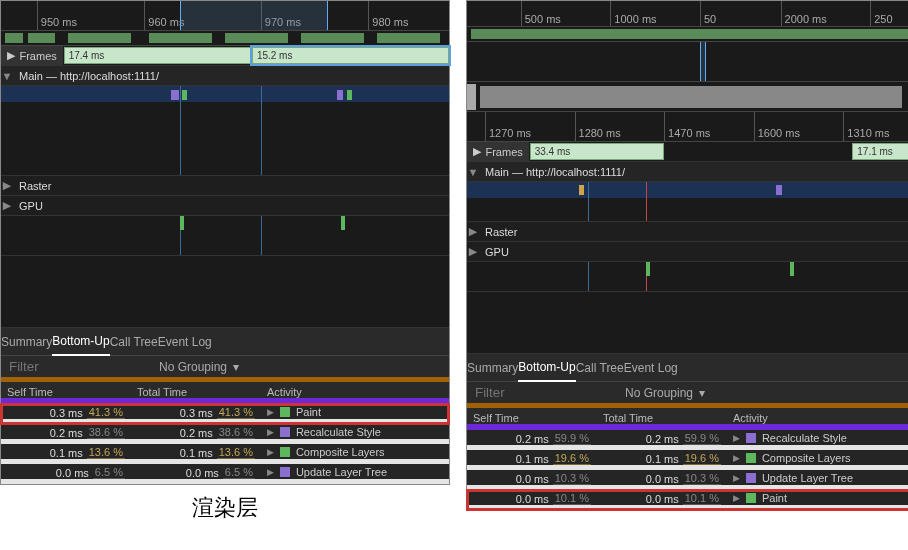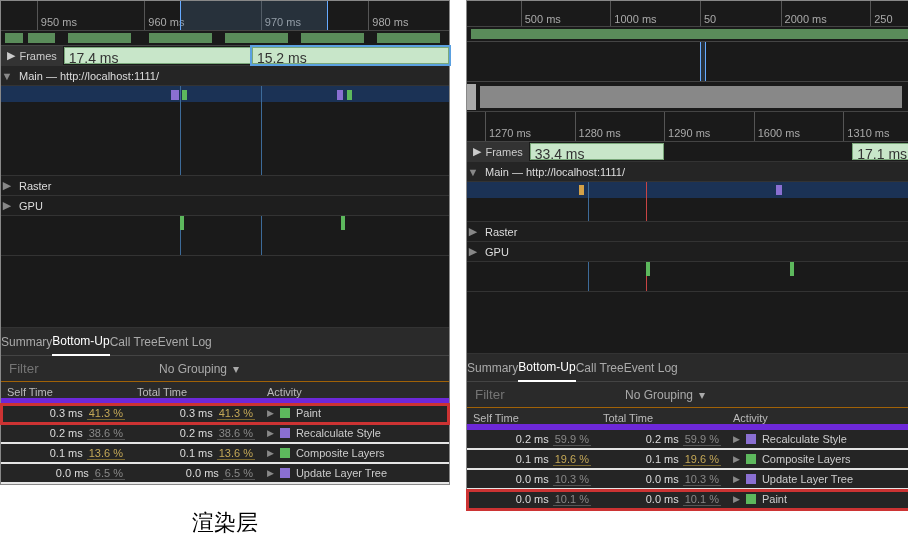--- a/index.html
+++ b/index.html
@@ -12,59 +12,59 @@
 .ticks{background:#1a1a1a;height:30px;position:relative;border-bottom:1px solid #444;overflow:hidden}
 .tick{position:absolute;top:0;height:100%;border-left:1px solid #555;font-size:11px;color:#aaa;padding-left:3px;padding-top:15px}
 .cpu-band{height:15px;background:#1a1a1a;position:relative;overflow:hidden;border-bottom:1px solid #444}
 .cpu-block{position:absolute;top:2px;bottom:2px;background:#5a8c5a}
 
 .row{display:flex;align-items:center;height:20px;border-bottom:1px solid #333;font-size:11px;background:#252525}
 .row .arrow{width:12px;text-align:center;color:#888;cursor:pointer}
 .row .label{padding:2px 6px;color:#ddd}
 .frames-lane{display:flex;height:20px;border-bottom:1px solid #333;background:#1a1a1a;position:relative}
 .frames-tag{background:#333;color:#ccc;font-size:11px;padding:2px 6px;display:flex;align-items:center;gap:4px}
-.frame-block{position:absolute;top:1px;bottom:1px;background:#c8e6c9;border:1px solid #7aa87a;color:#333;font-size:14px;padding:2px 4px}
+.frame-block{position:absolute;top:1px;bottom:1px;background:#c8e6c9;border:1px solid #7aa87a;color:#333;font-size:10px;padding:2px 4px}
 
 .flame-area{height:90px;background:#1a1a1a;position:relative;border-bottom:1px solid #333;overflow:hidden}
 .vline{position:absolute;top:0;bottom:0;width:1px;background:#3d6b99}
 .vline.red{background:#c84444}
 .bar{position:absolute;height:10px}
 .bar.purple{background:#8a6fd1}
 .bar.green{background:#5db85d}
 .bar.gold{background:#d4a147}
 .row.sub{background:#1e1e1e}
 .sub-lane{height:40px;background:#1a1a1a;position:relative;border-bottom:1px solid #333}
 
 .tabs{display:flex;background:#2a2a2a;border-bottom:1px solid #444;height:28px;align-items:center;font-size:12px}
 .tab{padding:6px 0;color:#aaa;cursor:pointer}
 .tab.active{color:#fff;border-bottom:2px solid #fff}
 
-.filter-row{display:flex;align-items:center;height:26px;background:#2a2a2a;border-bottom:1px solid #a16207;font-size:12px;color:#888}
+.filter-row{display:flex;align-items:center;height:26px;background:#2a2a2a;border-bottom:5px solid #a16207;font-size:12px;color:#888}
 .filter-input{width:150px;padding:3px 8px;color:#888;background:transparent;border:none}
 .group-select{padding:3px 8px;color:#aaa;display:flex;align-items:center;gap:6px;cursor:pointer}
 
 .thead{display:flex;background:#2a2a2a;border-bottom:6px solid #6d28d9;height:22px;font-size:11px;color:#bbb}
 .th{padding:4px 6px}
 .th.self{width:130px}
 .th.total{width:130px}
 .th.act{flex:1}
-.trow{display:flex;height:20px;font-size:11px;align-items:center;background:#252525;border-bottom:2px solid #e5e5e5}
+.trow{display:flex;height:20px;font-size:11px;align-items:flex-start;background:#252525;border-bottom:5px solid #e5e5e5}
 .trow.hl{outline:3px solid #c33;outline-offset:-2px}
 .cell{padding:2px 6px;display:flex;align-items:center;justify-content:flex-end;gap:4px}
 .cell.self{width:130px}
 .cell.total{width:130px}
 .cell.act{flex:1;justify-content:flex-start;gap:6px}
 .ms{color:#ddd}
 .pct{color:#c4a857;border-bottom:1px solid #7a6830;padding:0 2px}
 .pct.gray{color:#888;border-bottom:1px solid #555}
 .swatch{width:10px;height:10px;display:inline-block}
 .swatch.green{background:#5db85d}
 .swatch.purple{background:#8a6fd1}
 .caret{color:#888;font-size:9px;cursor:pointer}
-.caption{text-align:center;font-size:22px;color:#000;margin-top:23px;font-family:Liberation Serif, serif}
+.caption{text-align:center;font-size:22px;color:#000;margin-top:8px;font-family:Liberation Serif, serif}
 .blank{height:72px;background:#1a1a1a;border-bottom:1px solid #333}
 .overview{height:40px;background:#1a1a1a;border-bottom:1px solid #444;position:relative;overflow:hidden}
 .sel-range{position:absolute;top:0;bottom:0;background:rgba(80,120,160,.25);border-left:1px solid #6af;border-right:1px solid #6af}
 .main-bar{position:absolute;top:0;left:0;right:0;height:16px;background:#1b3255}
 </style>
 </head>
 <body>
 
 <div class="container">
 
@@ -221,21 +221,21 @@
     <div class="overview">
       <div class="sel-range" style="left:52%;width:6px"></div>
     </div>
     <div class="cpu-band" style="height:30px">
       <div class="cpu-block" style="left:0;width:2%;background:#aaa;height:26px;top:2px"></div>
       <div class="cpu-block" style="left:3%;width:94%;background:#888;height:22px;top:4px"></div>
     </div>
     <div class="ticks">
       <div class="tick" style="left:4%">1270 ms</div>
       <div class="tick" style="left:24%">1280 ms</div>
-      <div class="tick" style="left:44%">1290 ms</div>
+      <div class="tick" style="left:44%">1470 ms</div>
       <div class="tick" style="left:64%">1600 ms</div>
       <div class="tick" style="left:84%">1310 ms</div>
     </div>
     <div class="frames-lane">
       <div class="frames-tag">
             <span class="arrow">▶</span>
             <span>Frames</span>
           </div>
       <div class="frame-block" style="left:14%;width:30%">33.4 ms</div>
       <div class="frame-block" style="left:86%;width:24%">17.1 ms</div>

